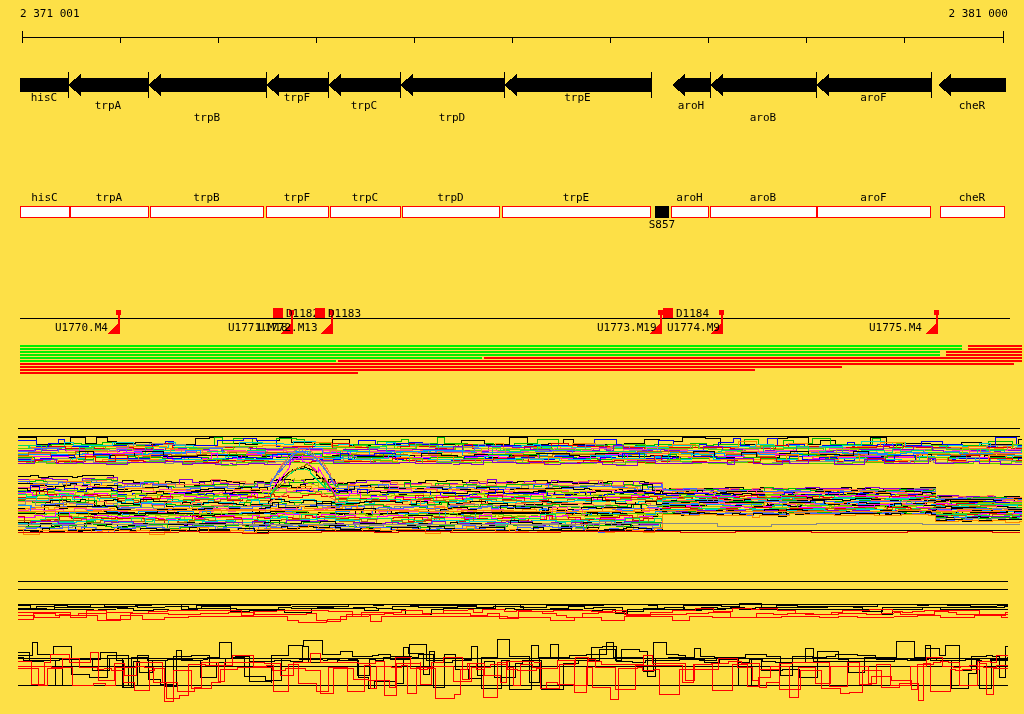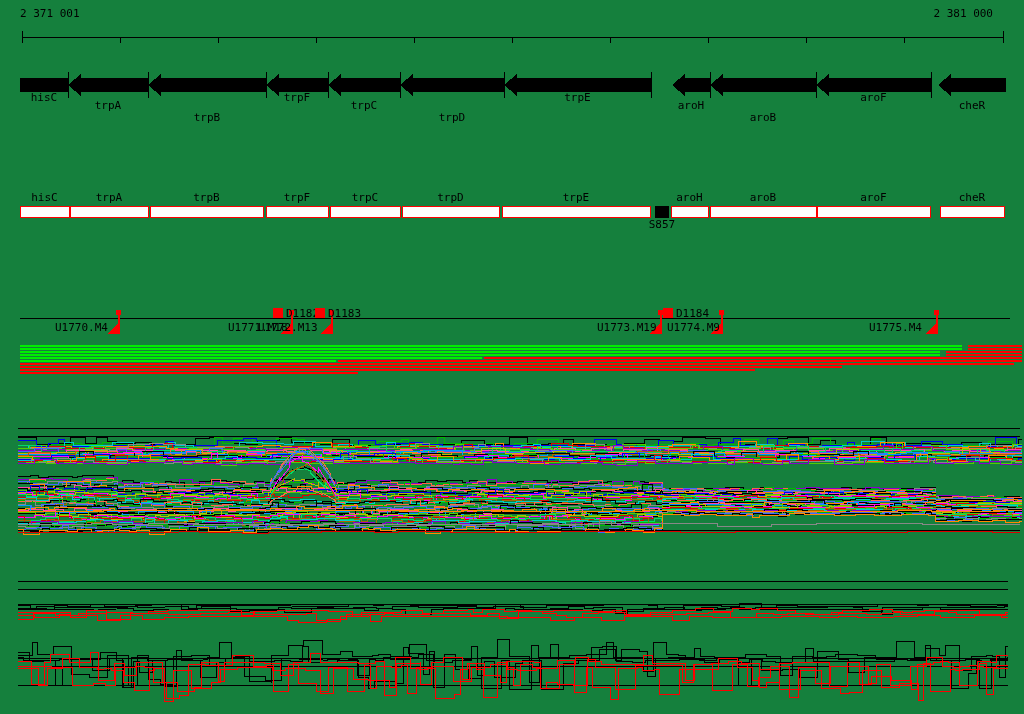--- a/index.html
+++ b/index.html
@@ -1,22 +1,22 @@
 <!DOCTYPE html>
 <html><head>
 <meta charset="utf-8">
 <style>
   html,body{margin:0;padding:0;background:#fff;}
-  .stage{position:relative;width:1024px;height:714px;background:#15803d;overflow:hidden;
+  .stage{position:relative;width:1024px;height:714px;background:#fde047;overflow:hidden;
          font-family:"DejaVu Sans Mono","Liberation Mono",monospace;}
   svg{position:absolute;top:0;left:0;shape-rendering:crispEdges;}
   svg text{font-family:"DejaVu Sans Mono","Liberation Mono",monospace;font-size:11px;fill:#000;}
   .ruler-label{position:absolute;top:8px;font-size:11px;color:#000;line-height:12px;}
   .ruler-label.left{left:20px;}
-  .ruler-label.right{right:31px;}
+  .ruler-label.right{right:16px;}
 </style>
 </head>
 <body>
 
 <div class="stage">
   <div class="ruler-label left">2 371 001</div>
   <div class="ruler-label right">2 381 000</div>
   <svg id="cv" width="1024" height="714" viewBox="0 0 1024 714">
       <g>
         <line x1="22" y1="37" x2="1003" y2="37" stroke="#000"></line>

